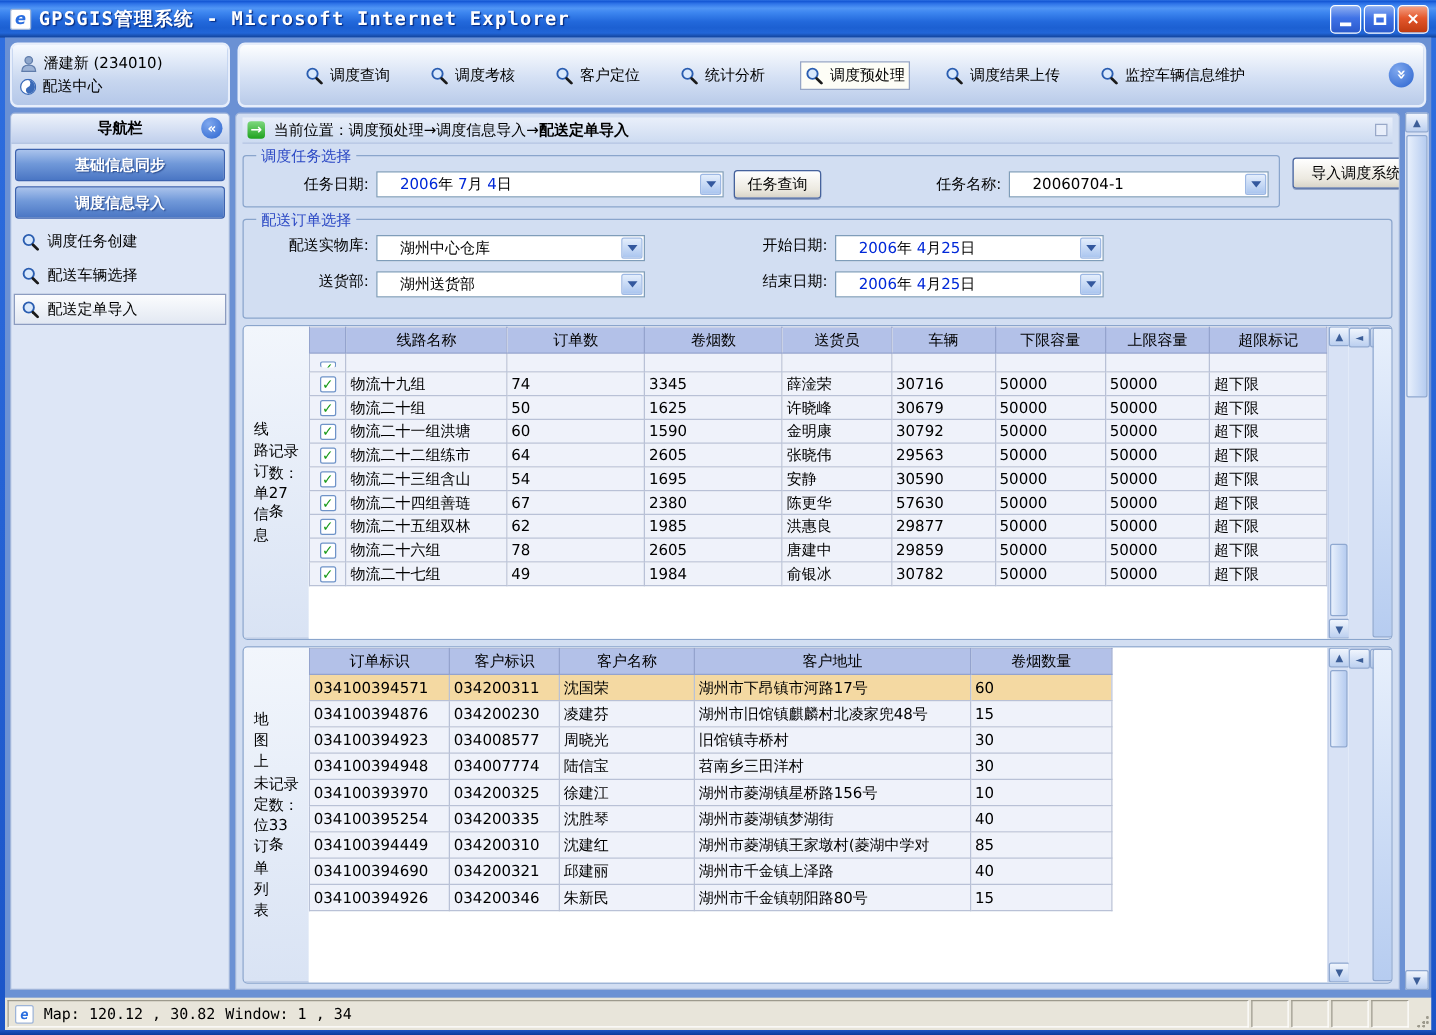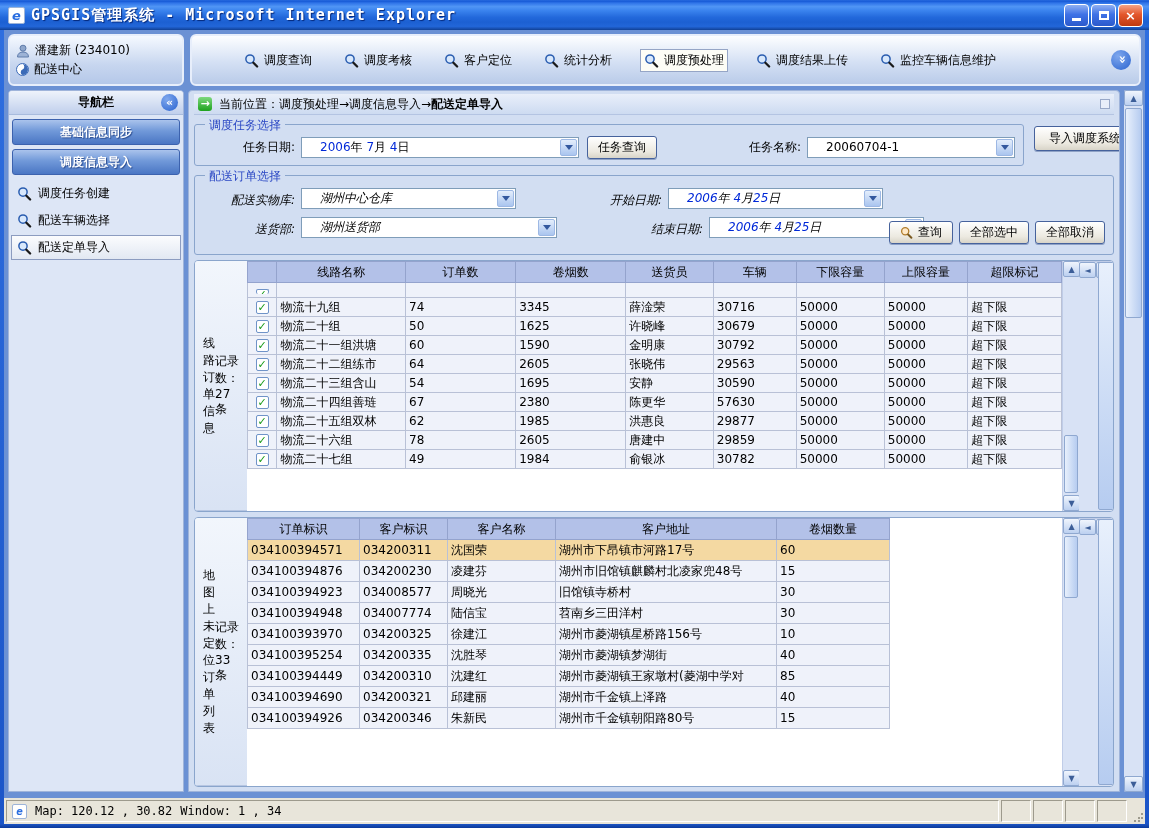--- a/index.html
+++ b/index.html
@@ -70,21 +70,21 @@
   .collapse-sq { margin-left:auto; width:10px; height:10px; border:1px solid #98a8c8; background:#e8eefa; }
 
   .fs-row { flex:0 0 46px; display:flex; align-items:flex-start; gap:10px; }
   .fieldset { position:relative; border:1px solid #8aa5cc; border-radius:3px; padding:10px 8px 6px 8px; }
   .fieldset .legend { position:absolute; top:-8px; left:10px; background:#d2def2; padding:0 4px; color:#2b48c4; }
   .fieldset1 { flex:1; margin-top:4px; height:42px; display:flex; align-items:center; }
   .import-box { width:190px; display:flex; justify-content:flex-end; padding:6px 4px 0 0; }
 
   .fieldset2 { flex:0 0 80px; margin-top:4px; }
   .fs2-grid { display:flex; flex-direction:column; gap:8px; padding-top:2px; }
-  .fs2-line { display:flex; align-items:flex-end;font-style:italic; }
+  .fs2-line { display:flex; align-items:flex-start; }
 
   .flabel { text-align:right; white-space:nowrap; }
   .w85 { width:92px; } .w75 { width:100px; }
 
   .combo { height:21px; background:#fff; border:1px solid #7f9db9; display:flex; align-items:center; position:relative; padding-left:18px; }
   .combo .val { flex:1; white-space:nowrap; overflow:hidden; }
   .combo .drop { width:17px; height:17px; margin:1px; border:1px solid #9db8e4; border-radius:2px;
     background:linear-gradient(180deg,#e4eefc,#aac5ef); display:flex; align-items:center; justify-content:center; }
   .combo .drop::after { content:""; width:0; height:0; border:4px solid transparent; border-top:5px solid #33589e; margin-top:4px; }
   .num-blue { color:#0028d8; }
@@ -353,49 +353,32 @@
               <span class="flabel w75">开始日期:</span>
               <span style="width:6px"></span>
               <div class="combo" style="width:215px">
                 <span class="val"><span class="num-blue">2006</span><span>年 </span><span class="num-blue">4</span><span>月</span><span class="num-blue">25</span><span>日</span></span>
                 <span class="drop"></span>
               </div>
             </div>
             <div class="fs2-line">
               <span class="flabel w85">送货部:</span>
               <span style="width:6px"></span>
-              <div class="combo" style="width:256px">
+              <div class="combo" style="width:215px">
                 <span class="val">湖州送货部</span>
                 <span class="drop"></span>
               </div>
               <span style="width:46px"></span>
               <span class="flabel w75">结束日期:</span>
               <span style="width:6px"></span>
               <div class="combo" style="width:215px">
                 <span class="val"><span class="num-blue">2006</span><span>年 </span><span class="num-blue">4</span><span>月</span><span class="num-blue">25</span><span>日</span></span>
                 <span class="drop"></span>
               </div>
             </div>
-          </div>
-          <div class="fs2-buttons">
-            <button class="xp-btn">
-              <span class="mag-icon">
-                  <svg width="13" height="13" viewBox="0 0 16 16">
-                    <circle cx="6.4" cy="6.4" r="4.4" fill="#ffe9c8" stroke="#b07c2a" stroke-width="1.6"></circle>
-                    <line x1="10" y1="10.4" x2="14" y2="14.4" stroke="#7a5a20" stroke-width="2.4" stroke-linecap="round"></line>
-                  </svg>
-                </span>
-              <span>查询</span>
-            </button>
-            <button class="xp-btn">
-                <span>全部选中</span>
-              </button>
-            <button class="xp-btn">
-                <span>全部取消</span>
-              </button>
           </div>
         </div>
 
         <div class="grid-panel panel-route">
           <div class="grid-title-row">
             <span>线路订单信息</span>
             <span class="grid-count">记录数：27条</span>
           </div>
           <div class="grid-frame">
             <div class="grid-canvas">

